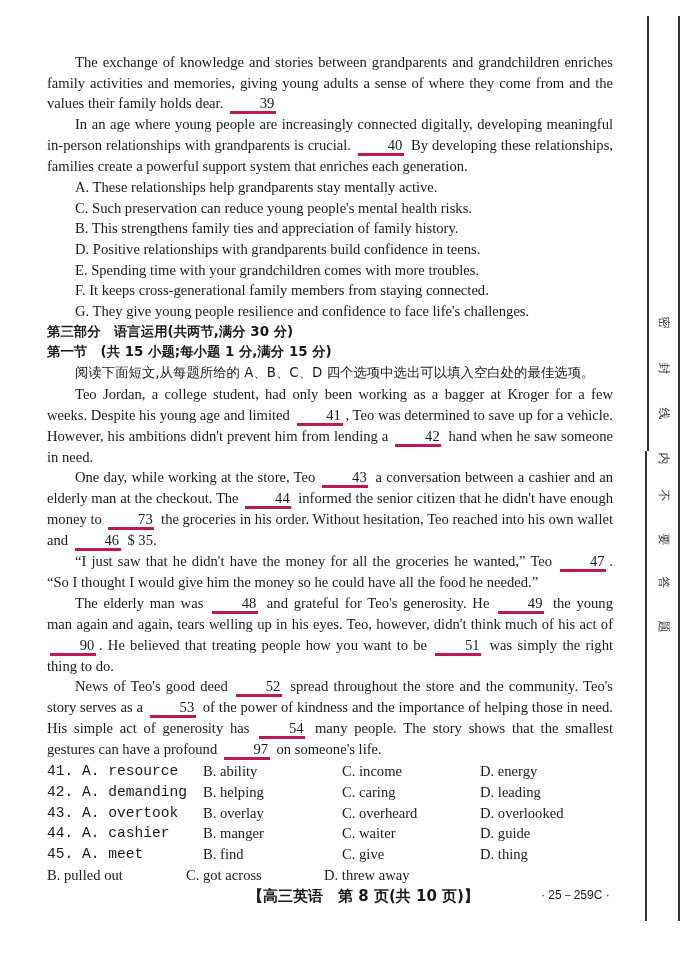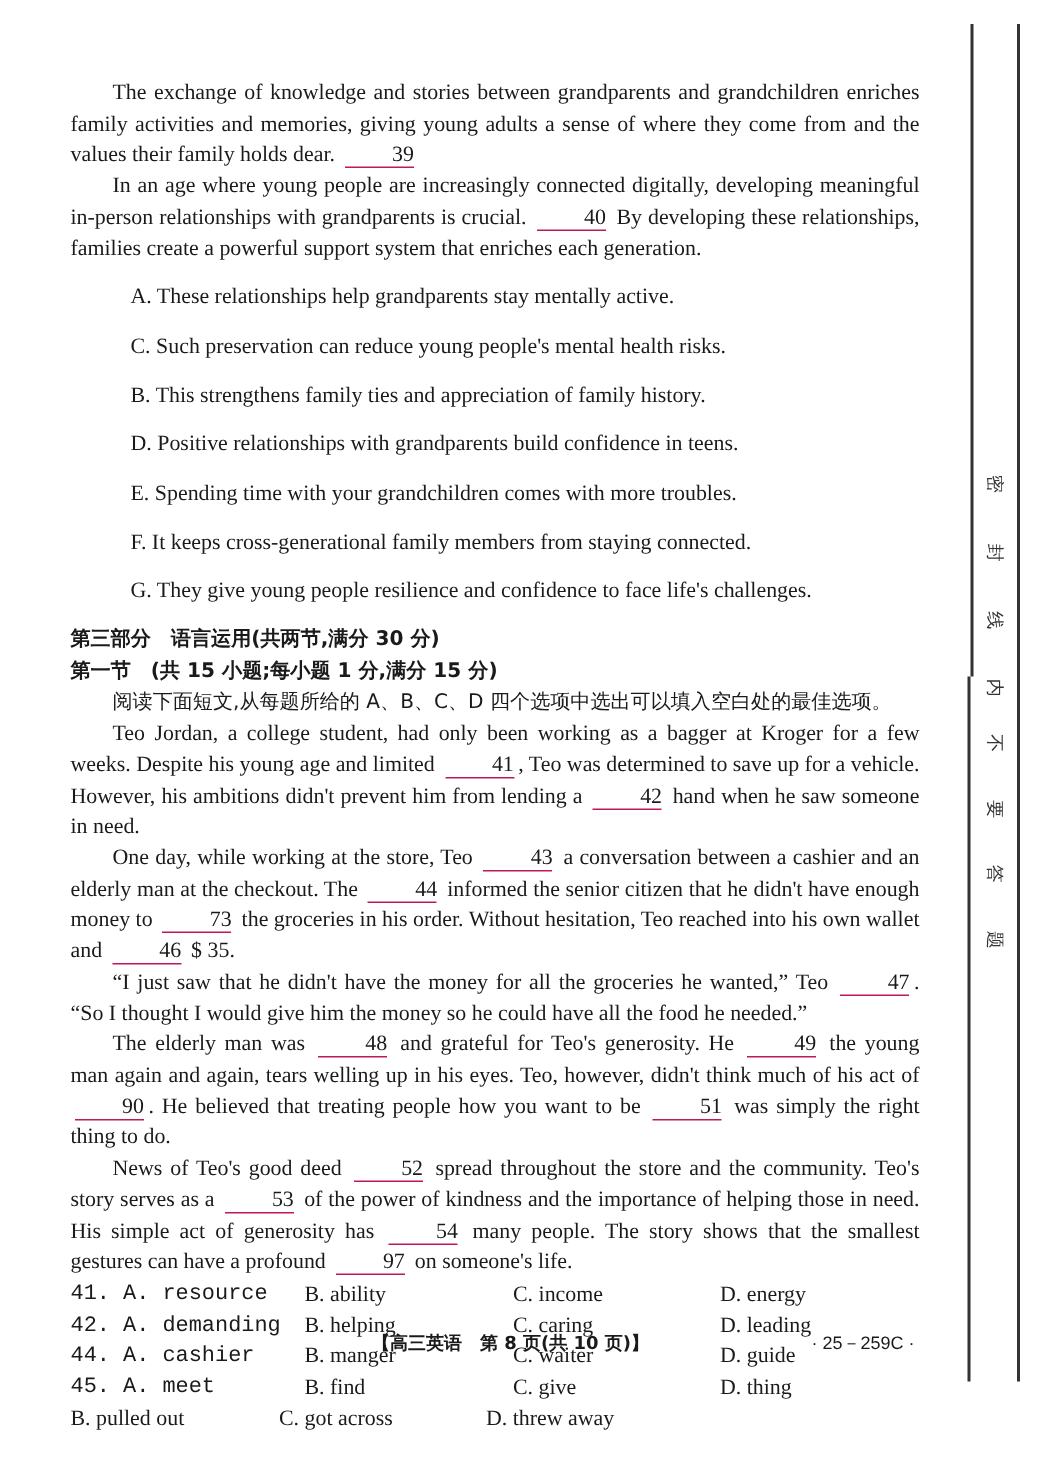--- a/index.html
+++ b/index.html
@@ -7,38 +7,38 @@
     width: 691px; height: 978px; position: relative; overflow: hidden;
     font-family: "Liberation Serif", "DejaVu Serif", serif;
     color: #1a1a1a;
   }
   .page {
     position: absolute; left: 47px; top: 52px; width: 566px;
     font-size: 14.6px; line-height: 20.7px;
   }
   .p { text-align: justify; margin: 0; }
   .indent { text-indent: 28px; }
-  .opt { margin: 12px; padding-left: 28px; }
+  .opt { margin: 0; padding-left: 28px; }
   .blank {
-    display: inline-block; min-width: 46px; text-align: right;
-    border-bottom: 1px solid #be185d; line-height: 15px; margin: 0 3px;
+    display: inline-block; min-width: 46px; text-align: center;
+    border-bottom: 3px solid #be185d; line-height: 15px; margin: 0 3px;
   }
   .cn {
     font-family: "DejaVu Sans", sans-serif; font-size: 13.4px;
   }
   .cn-bold { font-weight: bold; }
   .choices { margin-top: 1px; }
   .row { display: flex; height: 20.7px; }
   .c0 { width: 156px; font-family: Liberation Mono, monospace; }
   .c1 { width: 139px; }
   .c2 { width: 138px; }
   .c3 { width: 130px; }
   .footer {
     position: absolute; top: 887px; left: 248px;
-    font-family: "DejaVu Sans", sans-serif; font-size: 12px; font-weight: bold;
+    font-family: "DejaVu Sans", sans-serif; font-size: 15px; font-weight: bold;
   }
   .footer-code {
     position: absolute; top: 887px; left: 541px;
     font-family: "Liberation Sans", sans-serif; font-size: 12px;
   }
   .vline {
     position: absolute; width: 1.5px; background: #333;
   }
   .side-text {
     position: absolute; left: 652px; width: 22px;
@@ -124,20 +124,26 @@
       <span class="c2">C. income</span>
       <span class="c3">D. energy</span>
     </div>
     <div class="row">
       <span class="c0">42. A. demanding</span>
       <span class="c1">B. helping</span>
       <span class="c2">C. caring</span>
       <span class="c3">D. leading</span>
     </div>
     <div class="row">
+      <span class="c0">43. A. overtook</span>
+      <span class="c1">B. overlay</span>
+      <span class="c2">C. overheard</span>
+      <span class="c3">D. overlooked</span>
+    </div>
+    <div class="row">
       <span class="c0">44. A. cashier</span>
       <span class="c1">B. manger</span>
       <span class="c2">C. waiter</span>
       <span class="c3">D. guide</span>
     </div>
     <div class="row">
       <span class="c0">45. A. meet</span>
       <span class="c1">B. find</span>
       <span class="c2">C. give</span>
       <span class="c3">D. thing</span>

